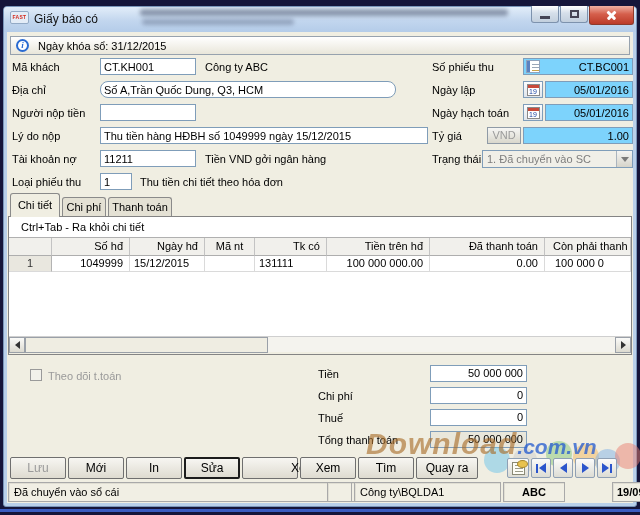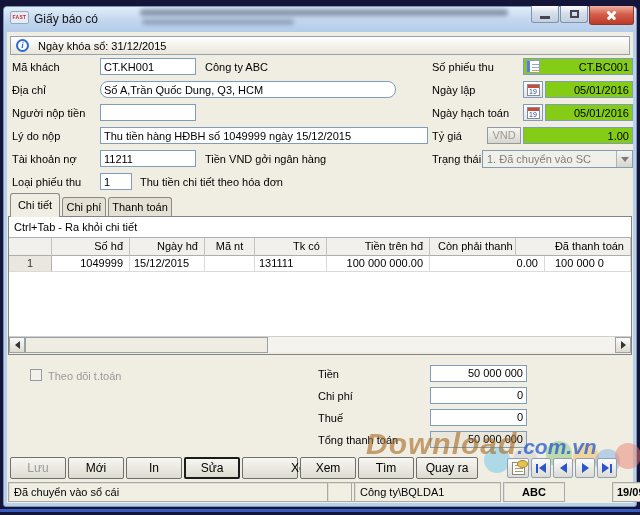--- a/index.html
+++ b/index.html
@@ -41,21 +41,21 @@
     display:flex; align-items:center; }
   .info-ic { width:13px; height:13px; border-radius:50%; background:#fff;
     border:2px solid #2a6bd2; color:#2a6bd2; font:bold italic 9px "Liberation Serif",serif;
     text-align:center; line-height:9px; margin:0 9px 0 5px; }
 
   .lbl { position:absolute; font-size:11px; color:#000; white-space:nowrap; }
   .desc { position:absolute; font-size:11px; color:#000; white-space:nowrap; }
   .dis { color:#9a9a9a !important; }
   .tbox { position:absolute; height:17px; background:#fff; border:1px solid #7f9db9;
     font-family:inherit; font-size:11px; padding:0 3px; color:#000; }
-  .fbox { position:absolute; height:17px; background:#84cc16; border:1px solid #7f9db9;
+  .fbox { position:absolute; height:17px; background:#7dd3fc; border:1px solid #7f9db9;
     display:flex; align-items:center; font-size:11px; }
   .fbox .val { flex:1; text-align:right; padding-right:3px; white-space:nowrap; }
 
   .calbtn { position:absolute; width:20px; height:17px; border:1px solid #7f9db9;
     background:linear-gradient(#fdfdfd,#dfe5ec); display:flex; align-items:center; justify-content:center; }
   .cal { width:13px; height:12px; background:#fff; border:1px solid #8a8a8a; position:relative;
     font-size:7px; color:#1d45a0; text-align:center; line-height:13px; }
   .cal::before { content:""; position:absolute; left:0; top:0; width:100%; height:3px; background:#c94a3a; }
   .journal-ic { width:14px; height:13px; margin-left:2px; background:#fff; border:1px solid #8fa3bd; position:relative; }
   .journal-ic::before { content:""; position:absolute; left:0; top:0; width:3px; height:100%; background:#5b82c0; }
@@ -73,21 +73,21 @@
     border-top:5px solid #7a7a7a; }
 
   
   .tab { position:absolute; border:1px solid #8a8a8a; border-bottom:none;
     border-radius:3px 3px 0 0; text-align:center; font-size:11px; }
   .tab.active { background:#f0eee2; z-index:3; line-height:22px; }
   .tab.idle { background:#e4e1d4; line-height:18px; z-index:1; }
   .panel { left:8px; top:216px; width:624px; height:139px; border:1px solid #848484;
     background:#f0eee2; z-index:2; }
   .hint { left:9px; top:217px; width:622px; height:21px; background:#fff;
-    border-bottom:1px solid #b0b0b0; line-height:20px; padding-left:5px; z-index:2; }
+    border-bottom:1px solid #b0b0b0; line-height:20px; padding-left:12px; z-index:2; }
   .gridbg { left:9px; top:238px; width:622px; height:98px; background:#fff; z-index:2; }
   .grow { position:absolute; display:flex; z-index:3; }
   .hcell { height:18px; background:#f1f0ec; border-right:1px solid #c3c3c3;
     border-bottom:1px solid #aeaeae; font-size:11px; line-height:17px; white-space:nowrap; overflow:hidden; }
   .dcell { height:16px; background:#fff; border-right:1px solid #dadada;
     border-bottom:1px solid #dadada; font-size:11px; line-height:15px; white-space:nowrap; overflow:hidden; }
   .num { background:#e9e7df !important; border-right:1px solid #b3b3b3 !important; text-align:center; color:#333; }
   .tr { text-align:right; padding-right:6px; } .tl { padding-left:4px; } .tc { text-align:center; }
 
   
@@ -228,22 +228,22 @@
   <div class="abs hint">Ctrl+Tab - Ra khỏi chi tiết</div>
   <div class="abs gridbg"></div>
 
   <div class="grow" style="left:9px;top:238px;">
     <div class="hcell" style="width:43px;"></div>
     <div class="hcell tr" style="width:78px;">Số hđ</div>
     <div class="hcell tr" style="width:75px;">Ngày hđ</div>
     <div class="hcell tc" style="width:50px;">Mã nt</div>
     <div class="hcell tr" style="width:72px;">Tk có</div>
     <div class="hcell tr" style="width:103px;">Tiền trên hđ</div>
+    <div class="hcell tr" style="width:115px;">Đã thanh toán</div>
     <div class="hcell" style="width:86px;padding-left:8px;">Còn phải thanh</div>
-    <div class="hcell tr" style="width:115px;">Đã thanh toán</div>
   </div>
 
   <div class="grow" style="left:9px;top:256px;">
     <div class="dcell num" style="width:43px;">1</div>
     <div class="dcell tr" style="width:78px;">1049999</div>
     <div class="dcell tl" style="width:75px;">15/12/2015</div>
     <div class="dcell" style="width:50px;"></div>
     <div class="dcell tl" style="width:72px;">131111</div>
     <div class="dcell tr" style="width:103px;">100 000 000.00</div>
     <div class="dcell tr" style="width:115px;">0.00</div>

